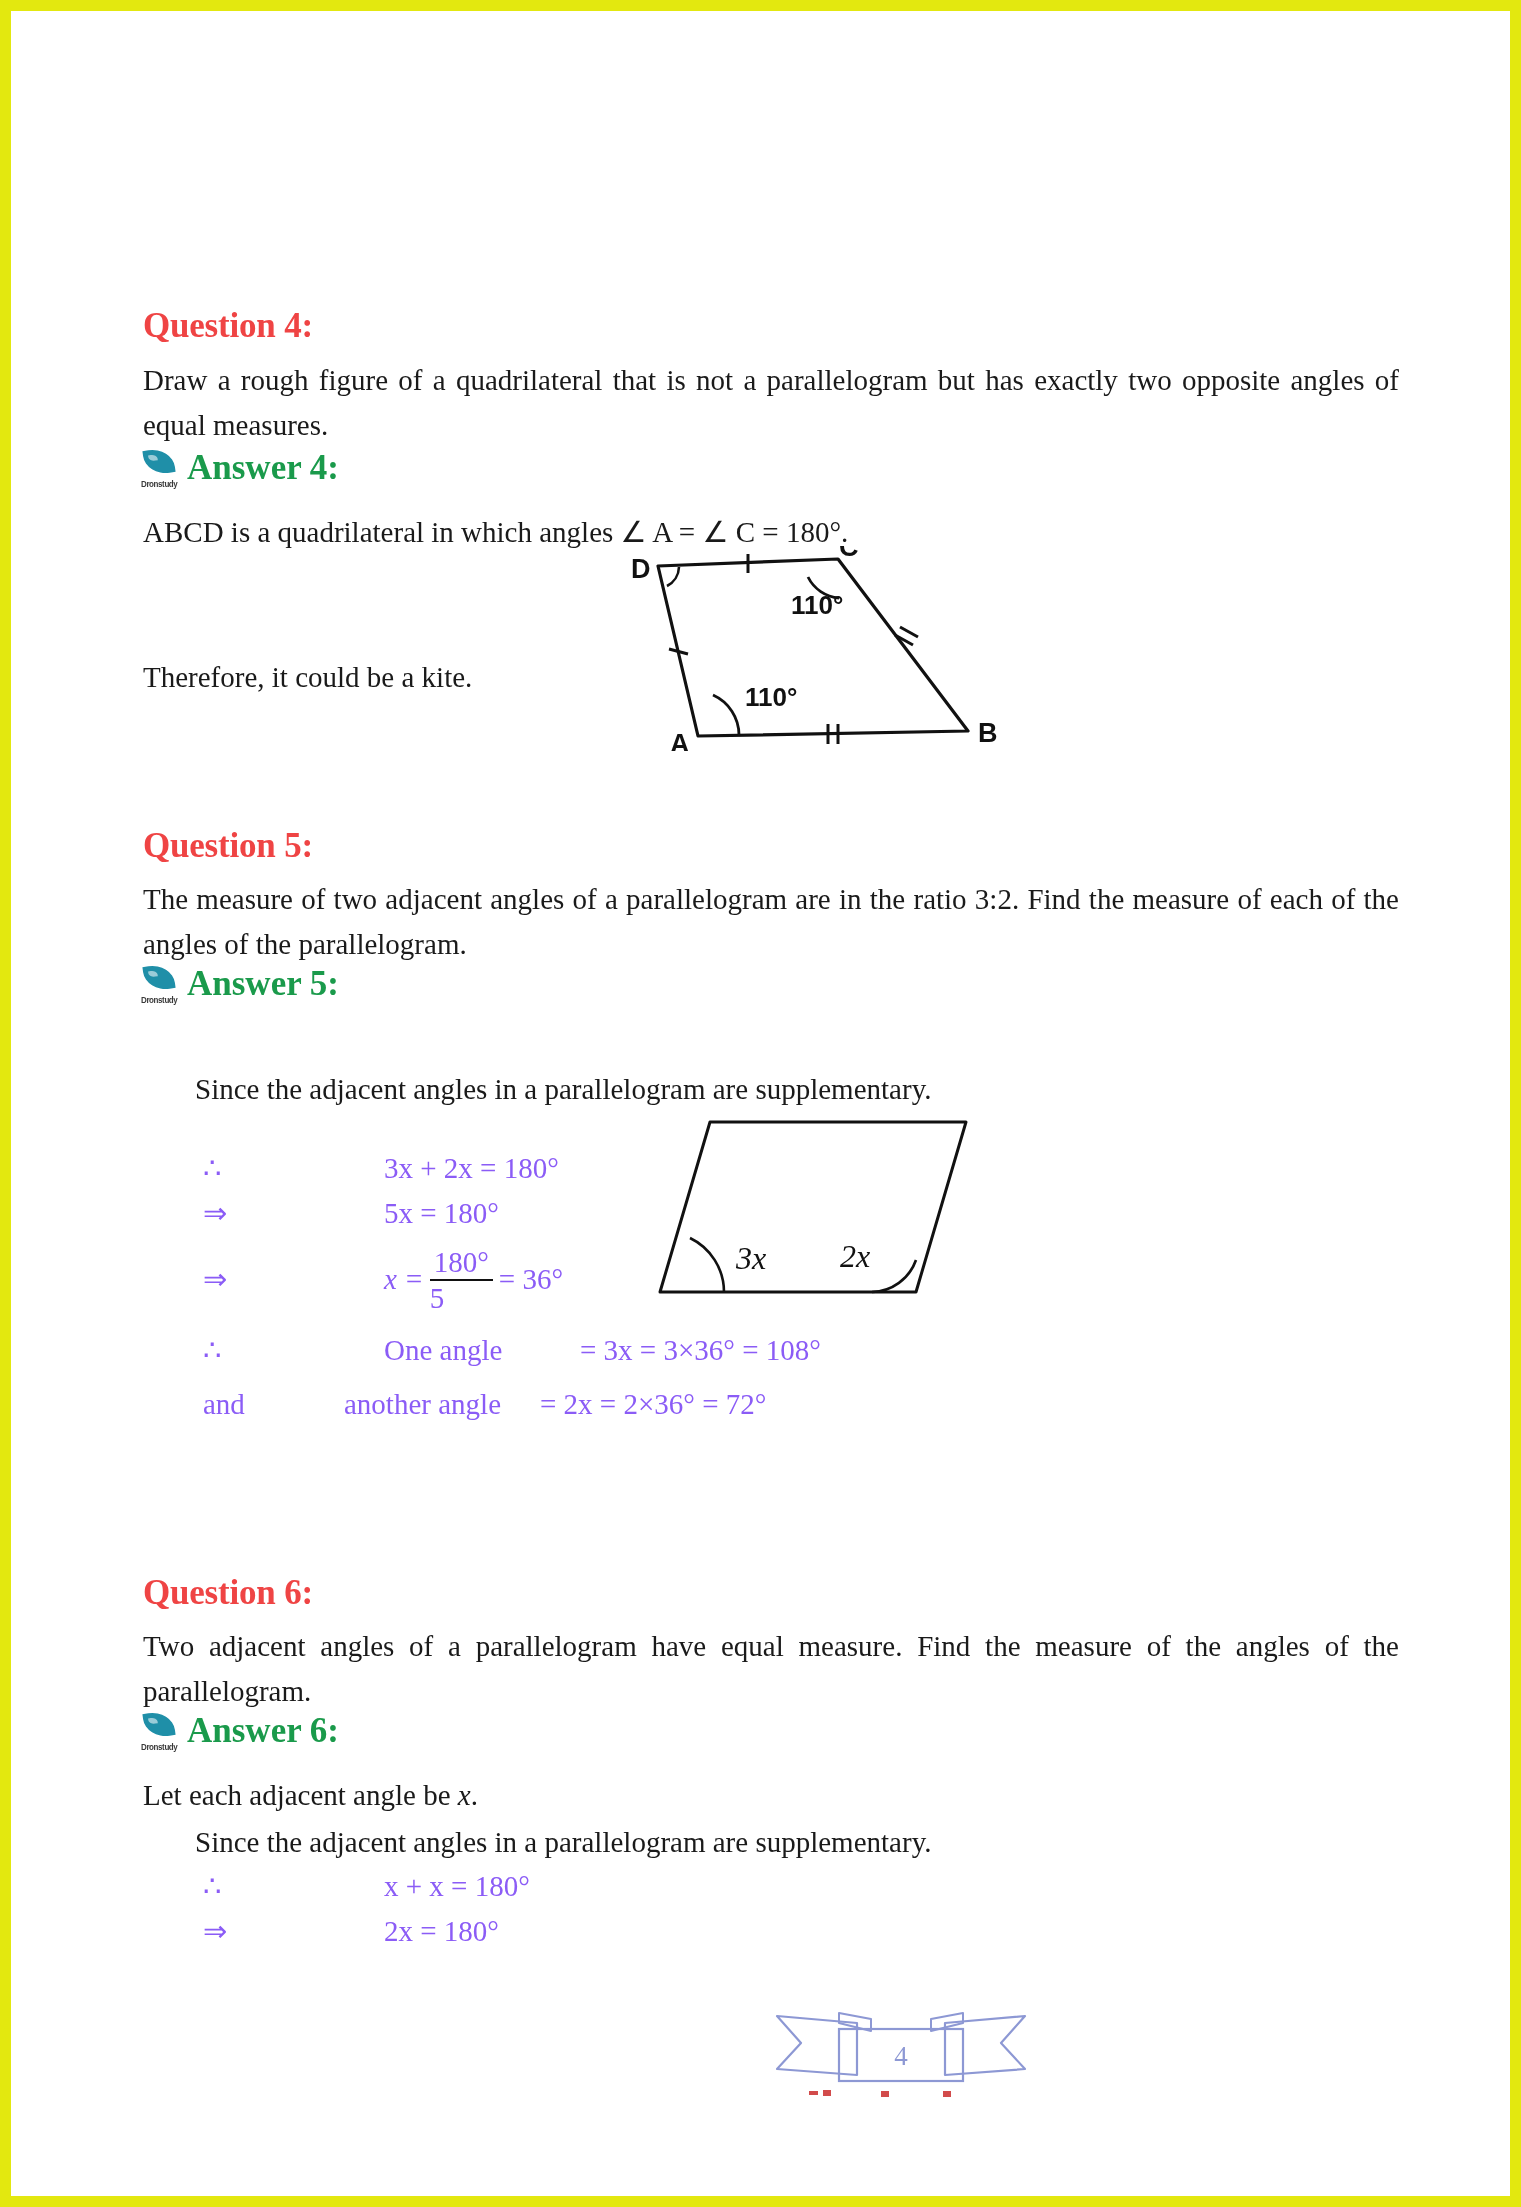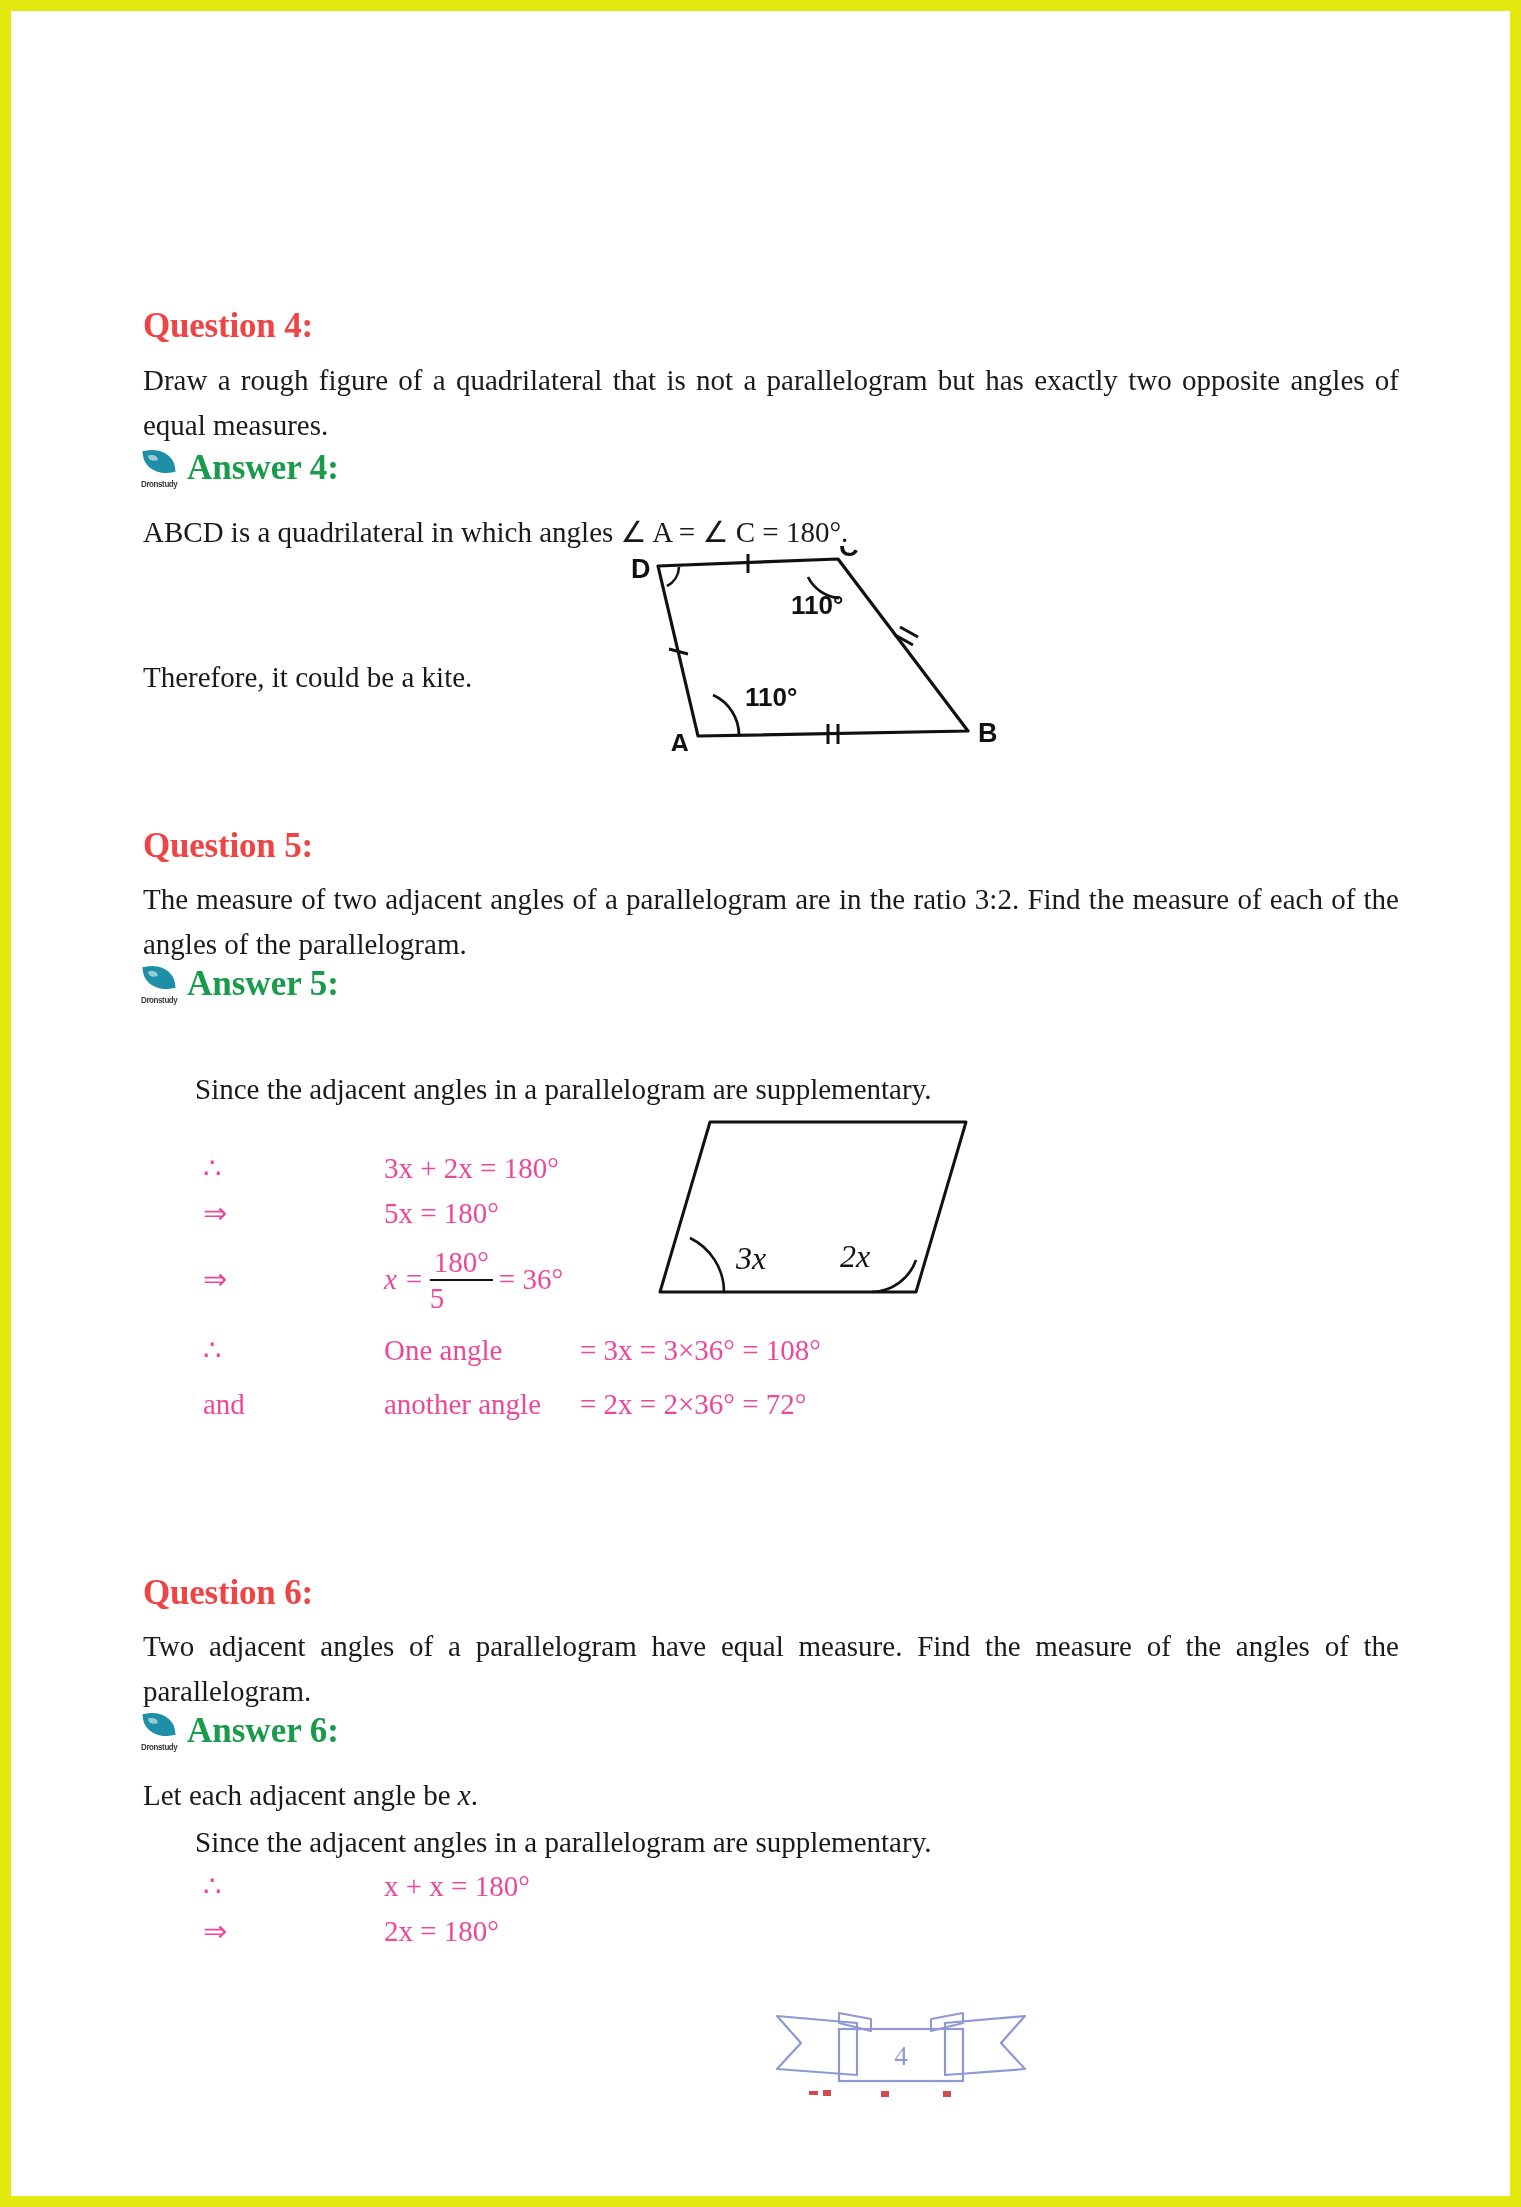--- a/index.html
+++ b/index.html
@@ -111,21 +111,21 @@
     text-justify: inter-word;
   }
   .para.nojust { text-align: left; }
   .para .it { font-style: italic; }
 
   
   .mathrow {
     position: absolute;
     font-family: "Liberation Serif", serif;
     font-size: 29px;
-    color: #ec4899;
+    color: #8b5cf6;
     white-space: nowrap;
   }
   .mathrow .sym {
     display: inline-block;
     width: 96px;
   }
   .mathrow .expr { display: inline-block; }
   .mathrow .lbl {
     display: inline-block;
     width: 196px;
@@ -249,21 +249,21 @@
 
   <div class="mathrow" style="left:60px; top:1236px;">
     <span class="sym">⇒</span><span class="expr" style="margin-left:85px;"><span class="it">x =</span><span class="frac"><span class="num">180°</span><span class="bar"></span><span class="den">5</span></span><span>= 36°</span></span>
   </div>
 
   <div class="mathrow" style="left:60px; top:1322px;">
     <span class="sym">∴</span><span class="lbl" style="margin-left:85px;">One angle</span><span class="expr">= 3x = 3×36° = 108°</span>
   </div>
 
   <div class="mathrow" style="left:60px; top:1377px;">
-    <span class="sym">and</span><span class="lbl" style="margin-left:85px;">another angle</span><span class="expr">= 2x = 2×36° = 72°</span>
+    <span class="sym">and</span><span class="lbl" style="margin-left:45px;">another angle</span><span class="expr">= 2x = 2×36° = 72°</span>
   </div>
 
   <div class="figure" style="left:505px; top:1103px;">
     <svg width="330" height="190" viewBox="0 0 330 190" xmlns="http://www.w3.org/2000/svg">
       <polygon points="62,8 318,8 268,178 12,178" fill="none" stroke="#111111" stroke-width="3" stroke-linejoin="round"></polygon>
 
       <path d="M 76,178 A 60,60 0 0 0 42,124" fill="none" stroke="#111111" stroke-width="2.6"></path>
 
       <path d="M 224,178 A 48,48 0 0 0 268,146" fill="none" stroke="#111111" stroke-width="2.6"></path>
       <text x="88" y="155" font-family="Liberation Serif, serif" font-size="32" font-style="italic" fill="#111111">3x</text>

